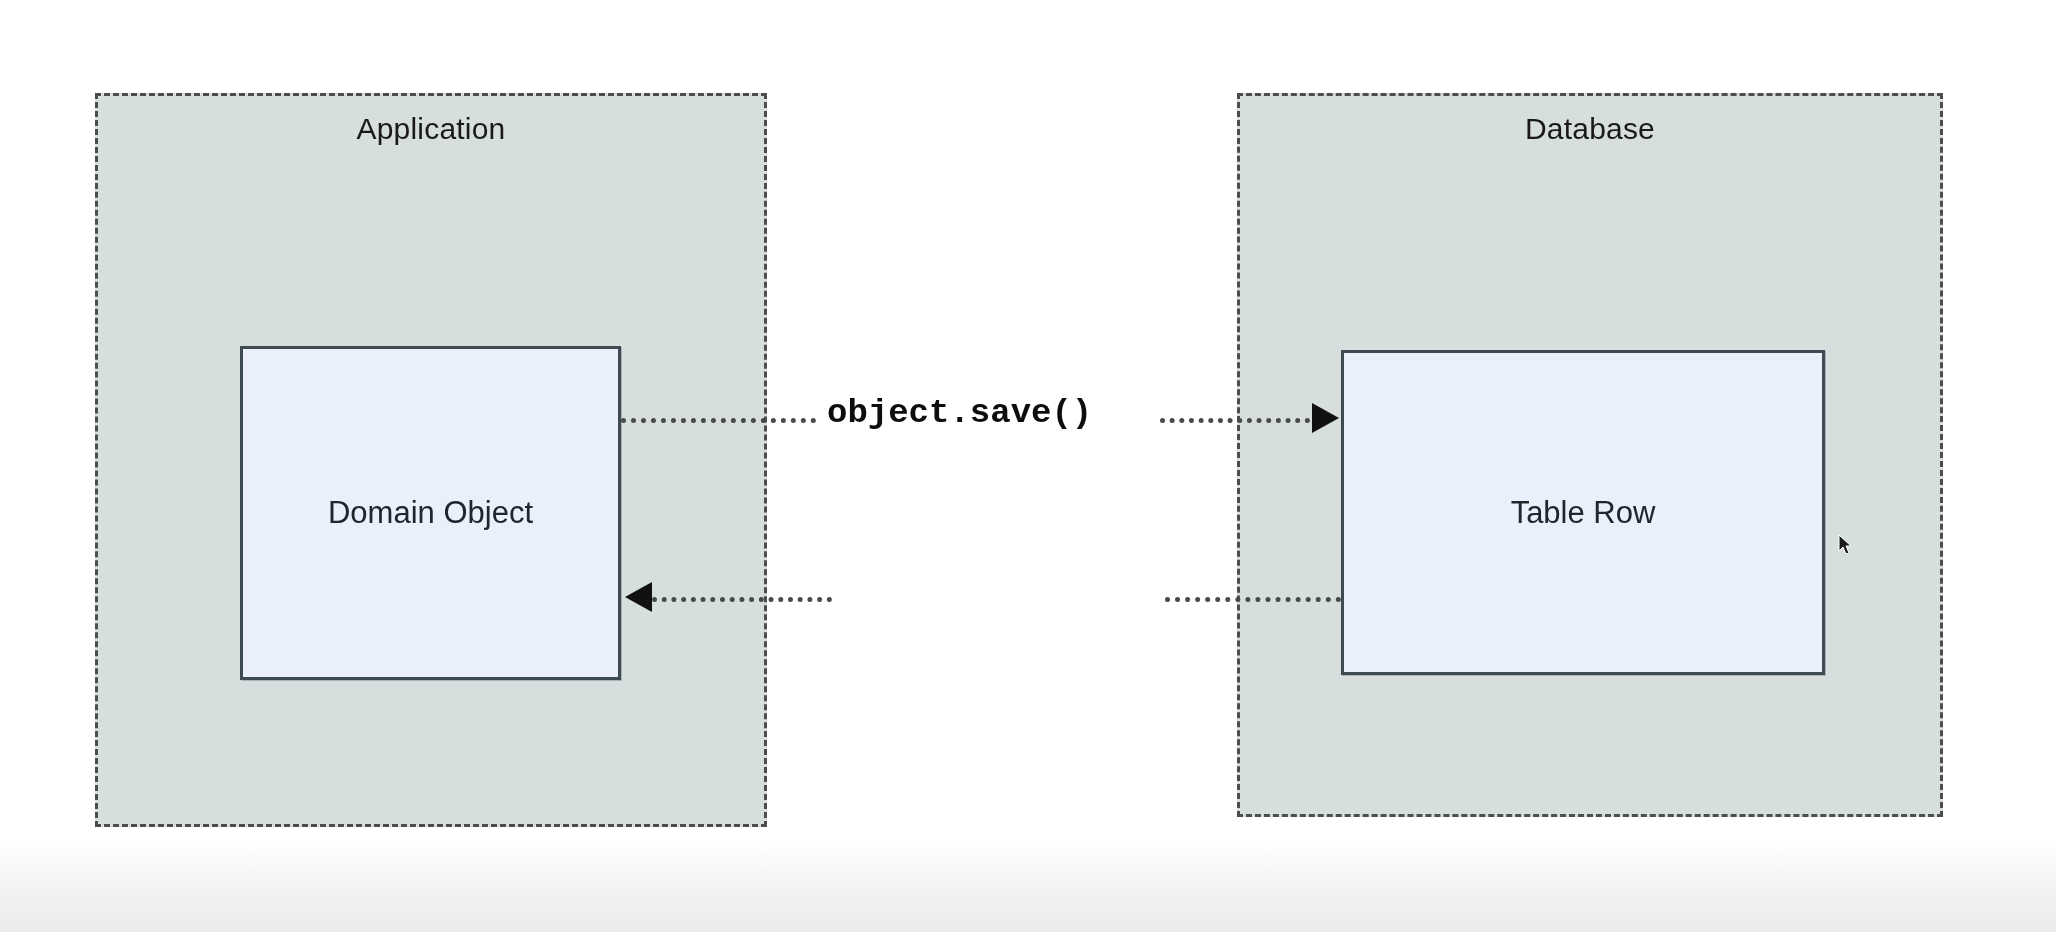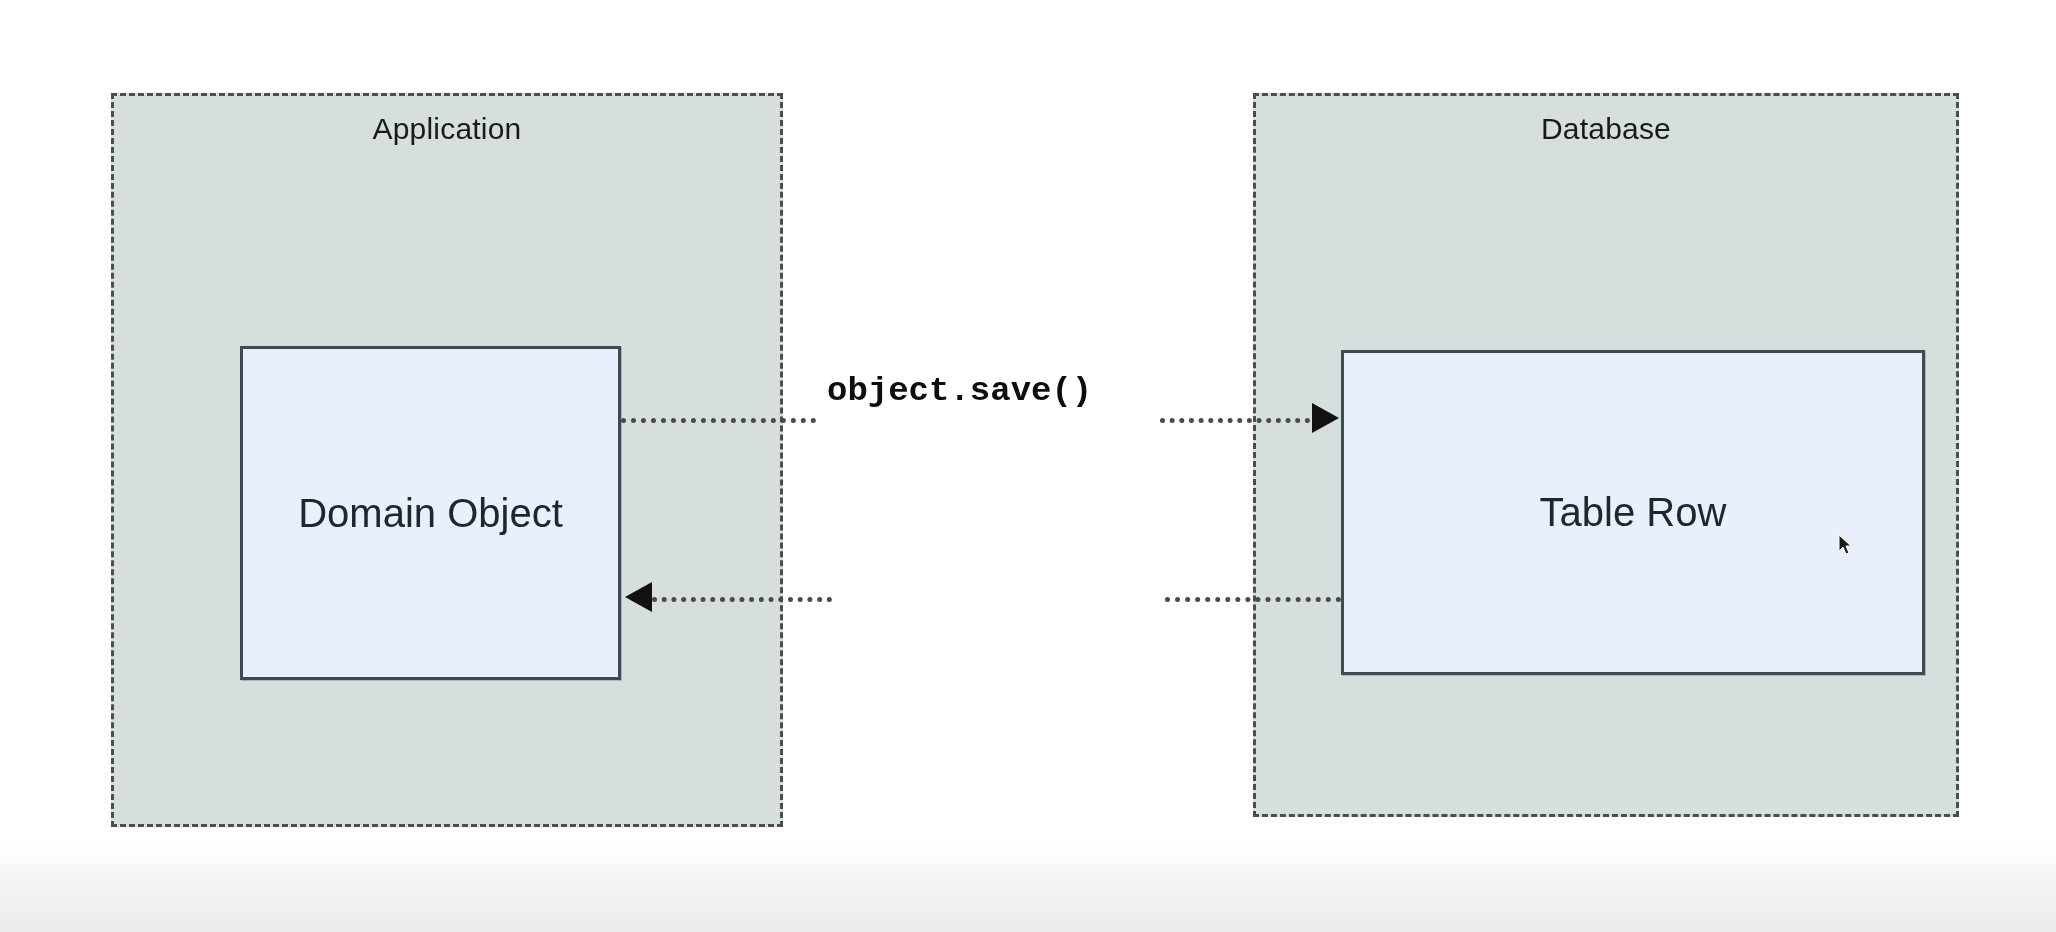--- a/index.html
+++ b/index.html
@@ -25,21 +25,20 @@
                 #f4f4f4 880px,
                 #ebebeb 932px);
   }
 
   
   .boundary {
     position: absolute;
     box-sizing: border-box;
     background: #d7dfde;
     border: 3px dashed #4d4d4d;
-    margin-left: 16px;
   }
   .boundary-label {
     position: absolute;
     top: 16px;
     left: 0;
     width: 100%;
     text-align: center;
     font-size: 30px;
     color: #1a1a1a;
     font-family: "Liberation Sans", sans-serif;
@@ -55,28 +54,28 @@
     position: absolute;
     box-sizing: border-box;
     background: #e9f0fb;
     border: 3px solid #3f4b52;
     box-shadow: 1px 1px 0 rgba(90,100,110,0.35);
     display: flex;
     align-items: center;
     justify-content: center;
   }
   .entity-label {
-    font-size: 40px;
+    font-size: 31px;
     color: #20262b;
     font-family: "Liberation Sans", sans-serif;
     white-space: nowrap;
   }
 
   #domain-object-box { left: 240px;  top: 346px; width: 381px; height: 334px; }
-  #table-row-box     { left: 1341px; top: 350px; width: 584px; height: 325px; }
+  #table-row-box     { left: 1341px; top: 350px; width: 484px; height: 325px; }
 
   
   .dotted-line {
     position: absolute;
     height: 0;
     border-top: 5px dotted #4a4a4a;
   }
 
   
   .arrow-right {
@@ -99,21 +98,21 @@
     position: absolute;
     font-family: "Liberation Mono", monospace;
     font-size: 34px;
     font-weight: bold;
     color: #0d0d0d;
     white-space: nowrap;
     background: transparent;
     letter-spacing: 0px;
   }
 
-  #save-label { left: 827px; top: 372px; }
+  #save-label { left: 827px; top: 394px; }
   #load-label { left: 843px; top: 573px; }
 
   
   #cursor-artifact {
     position: absolute;
     left: 1838px;
     top: 534px;
     width: 18px;
     height: 24px;
   }

